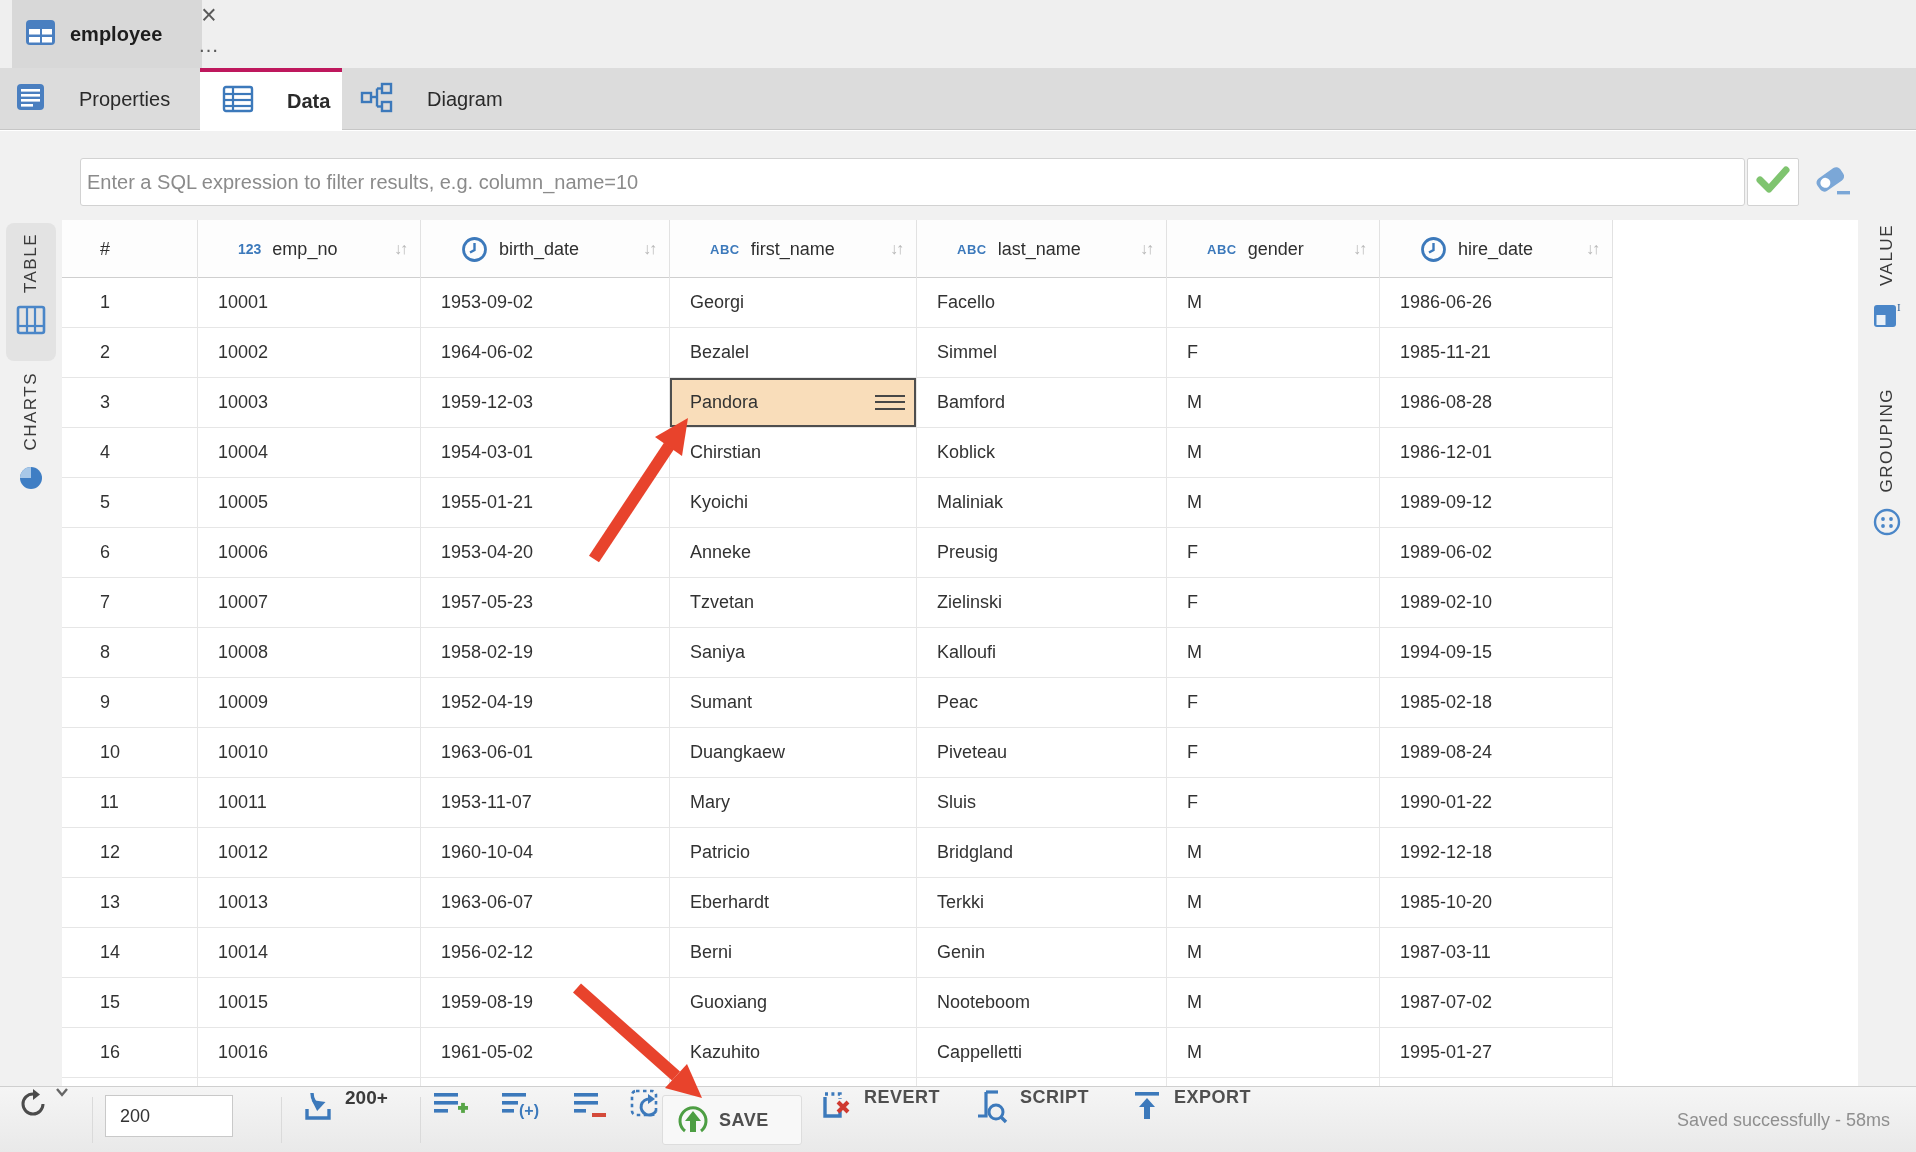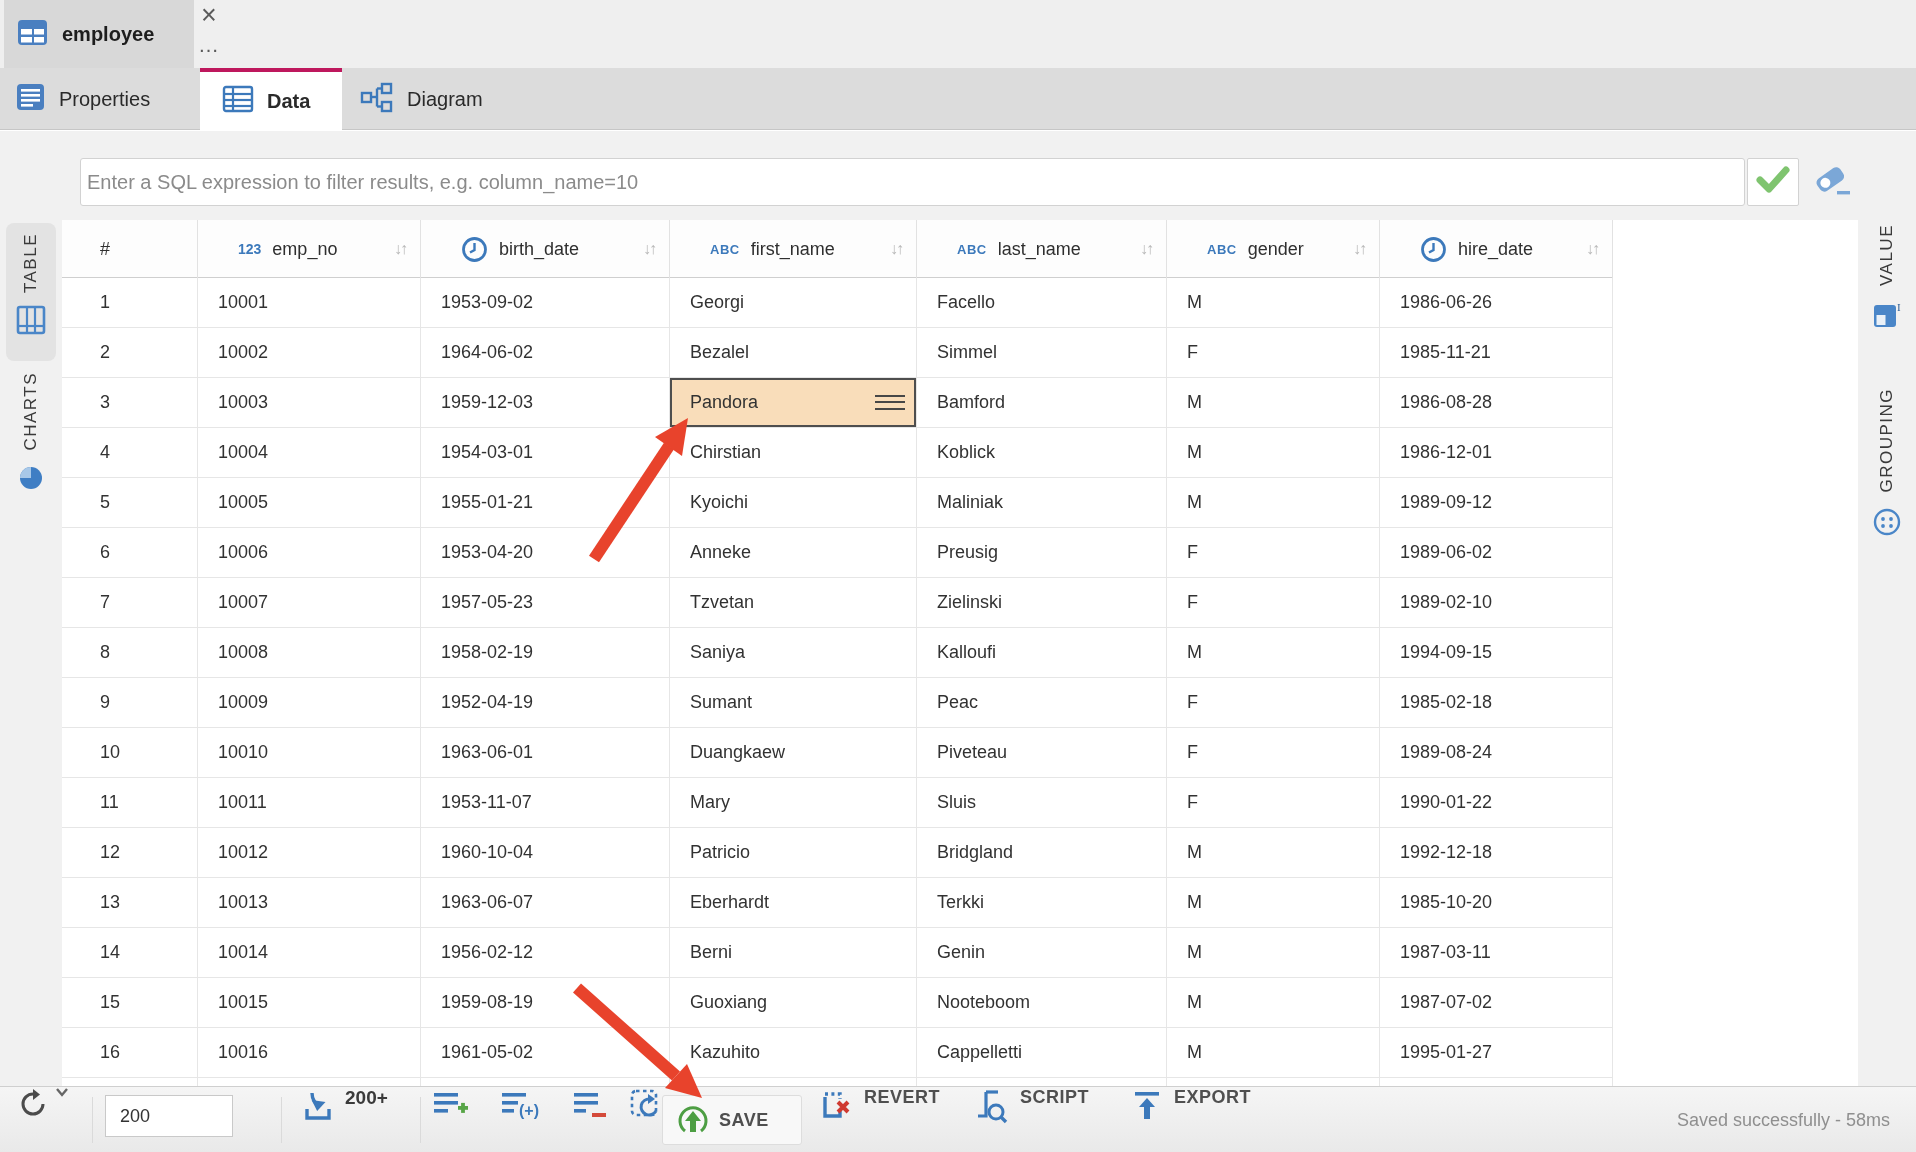--- a/index.html
+++ b/index.html
@@ -4,31 +4,31 @@
 <style>
   * { margin:0; padding:0; box-sizing:border-box; }
   html,body { background:#ffffff; }
   .screen {
     position:relative; width:1916px; height:1152px; overflow:hidden;
     font-family:"Liberation Sans", sans-serif; background:#ffffff;
     -webkit-font-smoothing:antialiased;
   }
   
   .tabbar1 { position:absolute; left:0; top:0; width:100%; height:68px; background:#efefef; }
-  .doc-tab { position:absolute; left:4px; top:0; width:190px; height:68px; background:#d8d8d8;
+  .doc-tab { position:absolute; left:12px; top:0; width:190px; height:68px; background:#d8d8d8;
              display:flex; align-items:center; padding-left:13px; }
   .doc-tab .title { font-size:20px; font-weight:bold; color:#1d1d1d; margin-left:14px; }
   .tab-close { position:absolute; left:196px; top:0px; width:26px; height:30px; font-size:27px;
                color:#5a5a5a; text-align:center; line-height:30px; cursor:default; }
   .tab-more  { position:absolute; left:196px; top:36px; width:26px; height:22px; font-size:21px;
                color:#5a5a5a; text-align:center; line-height:18px; letter-spacing:1px; }
   
   .tabbar2 { position:absolute; left:0; top:68px; width:100%; height:62px; background:#dcdcdc;
              border-bottom:1px solid #c6c6c6; display:flex; }
-  .subtab { display:flex; align-items:center; height:62px; font-size:20px; color:#2a2a2a; }
+  .subtab { display:flex; align-items:center; height:62px; font-size:20px; color:#2a2a2a;gap:20px; }
   .subtab .lbl { margin-left:13px; }
   .subtab.properties { width:200px; padding-left:15px; }
   .subtab.data { width:142px; padding-left:22px; background:#ffffff; border-top:4px solid #be185d; font-weight:bold; }
   .subtab.diagram { padding:0 26px 0 18px; }
   
   .filter-row { position:absolute; left:0; top:131px; width:100%; height:89px; background:#f1f1f1; }
   .filter-input { position:absolute; left:80px; top:27px; width:1665px; height:48px;
                   border:1px solid #d2d2d2; border-radius:3px; background:#ffffff;
                   font-family:"Liberation Sans", sans-serif; font-size:20px; color:#555; padding:0 6px; outline:none; }
   .filter-input::placeholder { color:#8b8b8b; opacity:1; }

